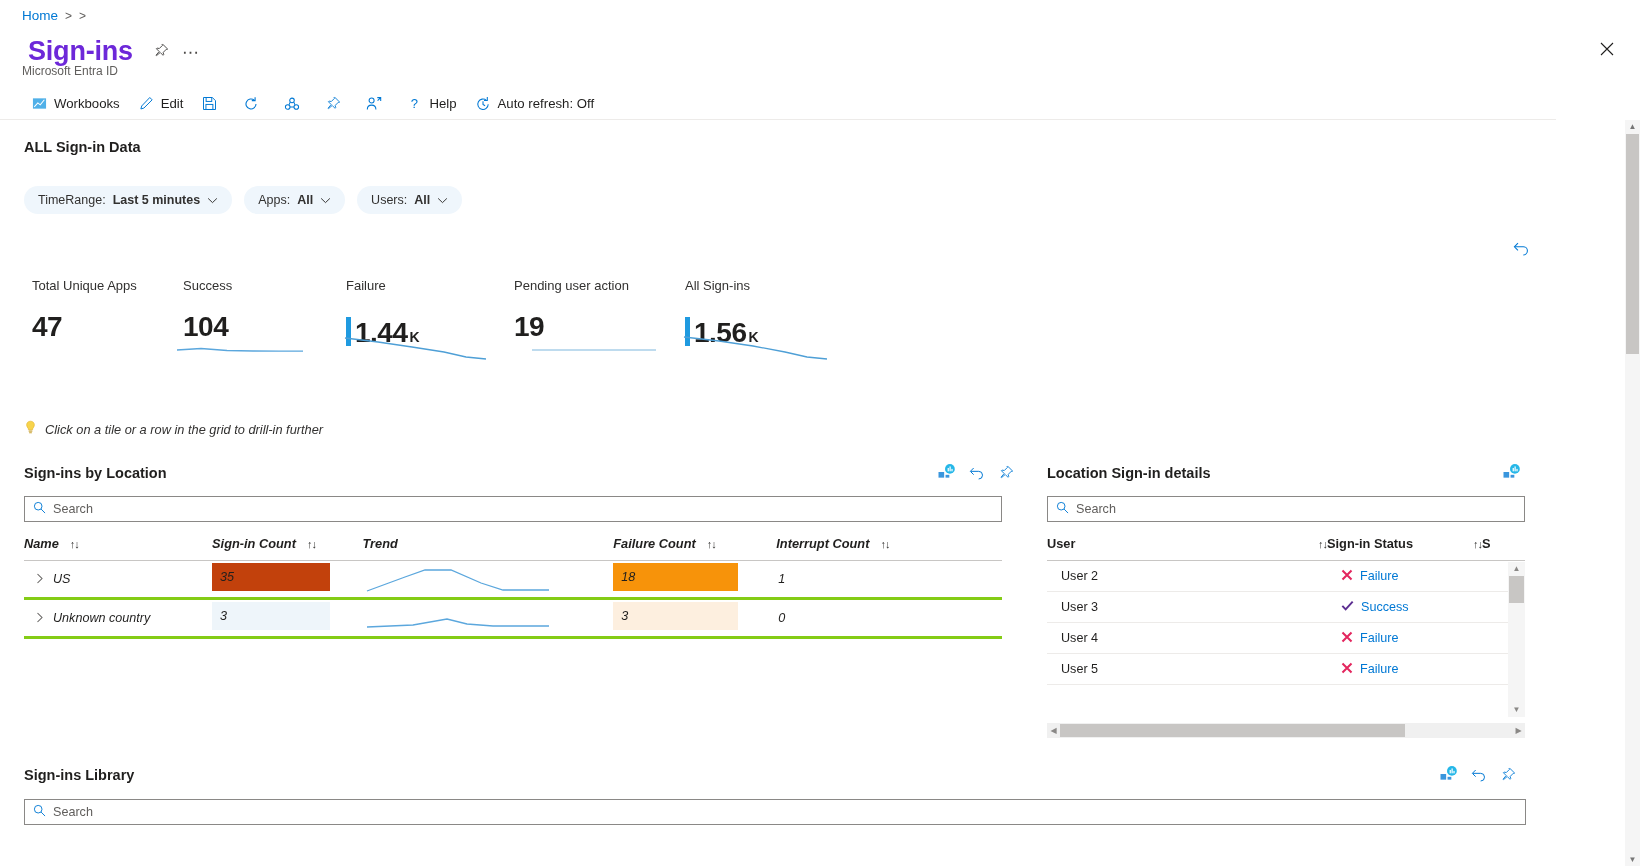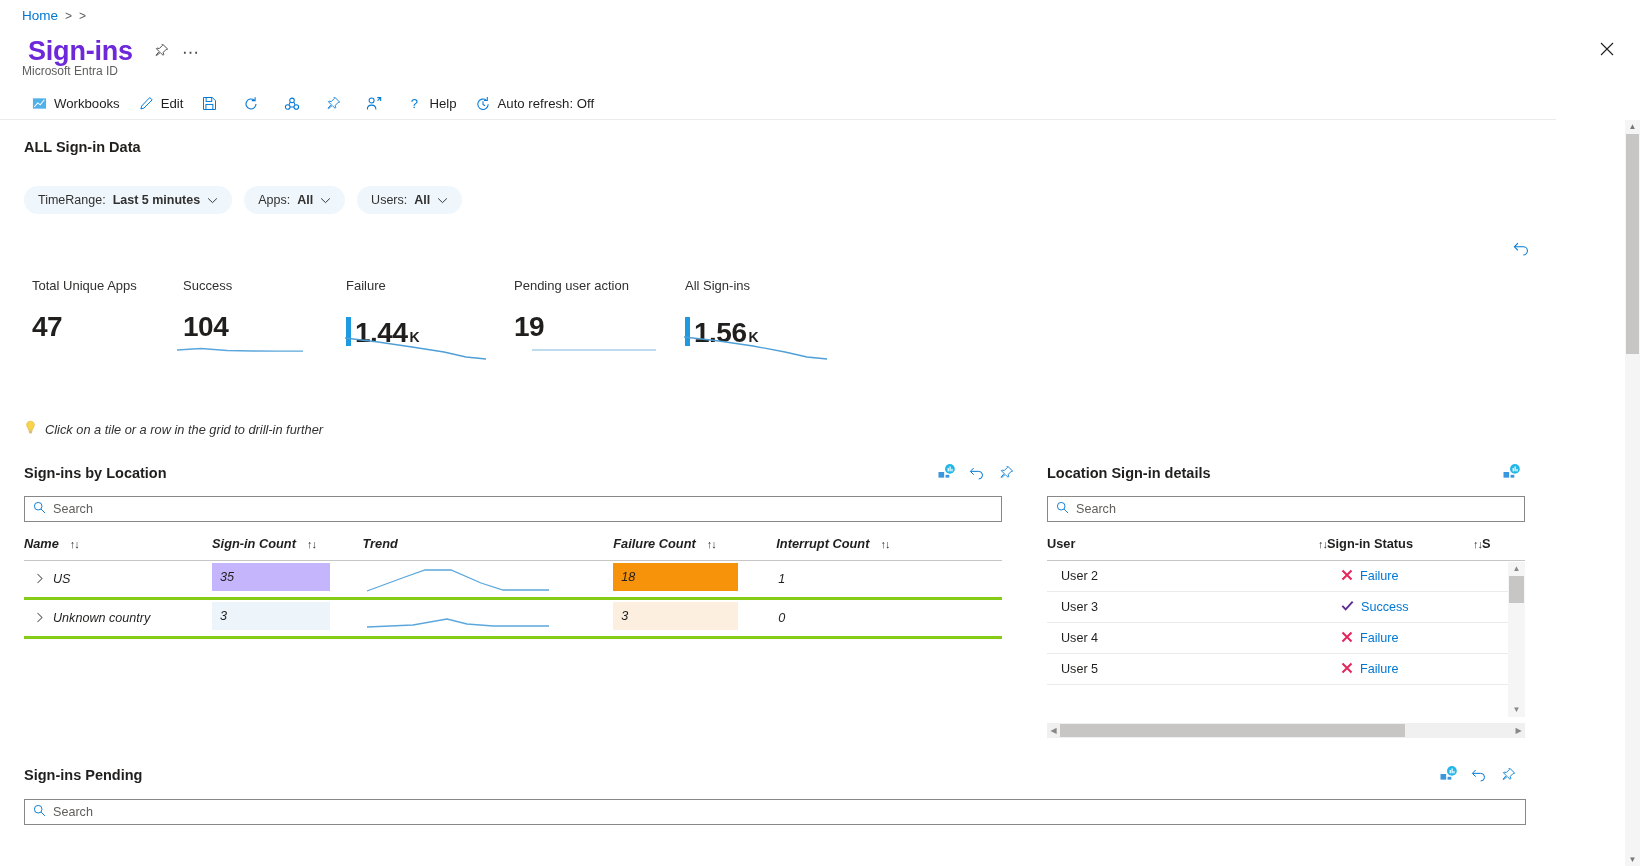--- a/index.html
+++ b/index.html
@@ -482,21 +482,21 @@
           <div class="namecell">
             <span class="chev-r">
               <svg width="8" height="11" viewBox="0 0 8 11">
                   <path d="M1.5 1 6 5.5 1.5 10" fill="none" stroke="#605e5c" stroke-width="1.05"></path>
                 </svg>
             </span>
             <span>US</span>
           </div>
         </td>
         <td class="barcell">
-          <div class="barfill" style="width:118px; background:#c4b5fd;">
+          <div class="barfill" style="width:118px; background:#c2410c;">
             <span>35</span>
           </div>
         </td>
         <td>
           <svg width="190" height="33" viewBox="0 0 190 33">
               <path d="M4 30 42 16 62 9 88 9 118 22 140 29 186 29" fill="none" stroke="#5ba7dd" stroke-width="1.3"></path>
             </svg>
         </td>
         <td class="barcell">
           <div class="barfill" style="width:125px; background:#f7930a;">
@@ -649,21 +649,21 @@
     <div class="thumb" style="left:1px; top:14px; height:27px;"></div>
     <span class="arr" style="margin-bottom:3px">▼</span>
   </div>
 
   <div class="hscroll" style="left:1047px; top:723px; width:478px;">
     <span class="arr">◀</span>
     <div class="thumb" style="width:345px"></div>
     <span class="arr" style="margin-left:auto">▶</span>
   </div>
 
-  <div class="sec-title" style="left:24px; top:767px;">Sign-ins Pending</div>
+  <div class="sec-title" style="left:24px; top:767px;">Sign-ins Library</div>
 
   <div class="panel-actions" style="left:1440px; top:766px;">
     <span class="act">
       <svg width="17" height="16" viewBox="0 0 18 17">
           <rect x="0.5" y="8.5" width="6" height="6" fill="#3a96dd"></rect>
           <rect x="8" y="11.5" width="4" height="3" fill="#3a96dd"></rect>
           <circle cx="12.6" cy="5.2" r="5.2" fill="#25b7e8"></circle>
           <rect x="10.2" y="4.2" width="1.3" height="3.6" fill="#fff"></rect>
           <rect x="12.2" y="2.6" width="1.3" height="5.2" fill="#fff"></rect>
           <rect x="14.2" y="5.2" width="1.3" height="2.6" fill="#fff"></rect>

